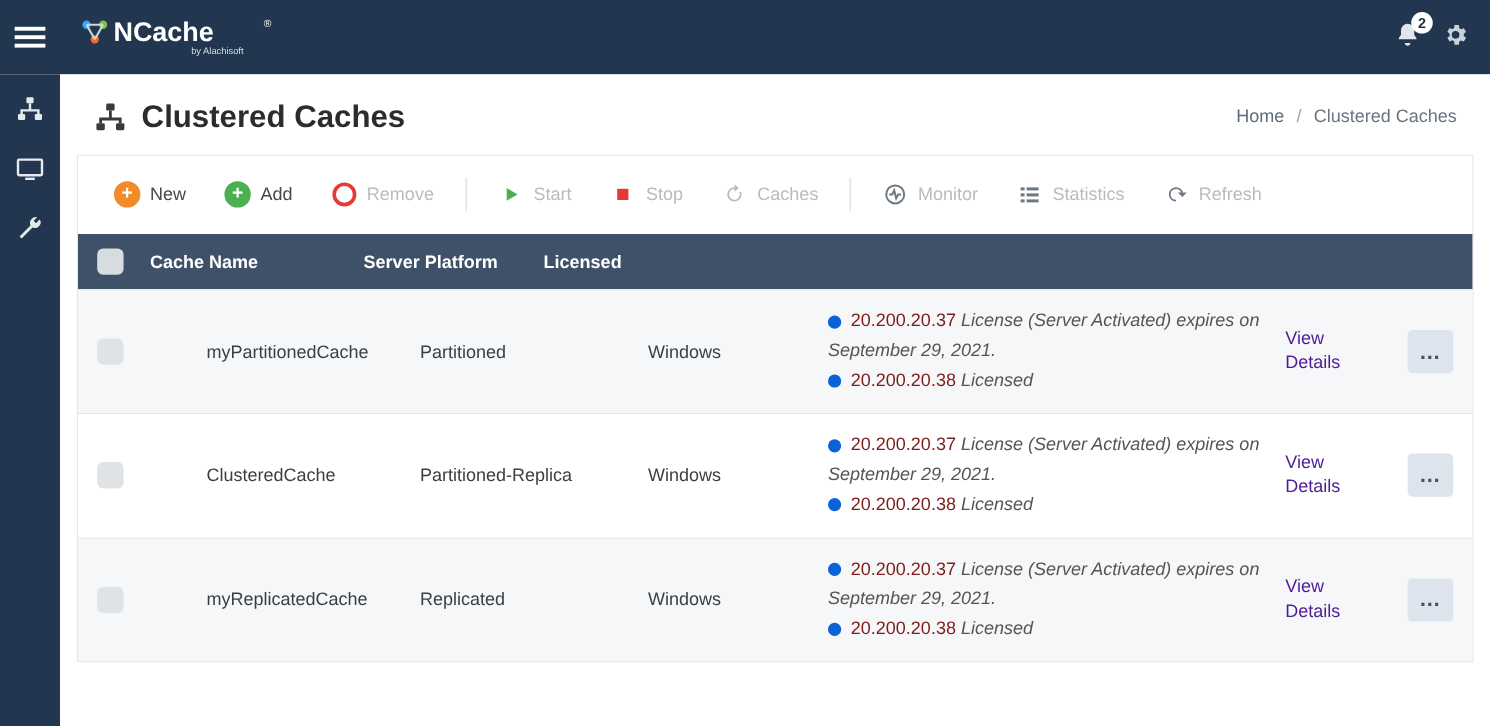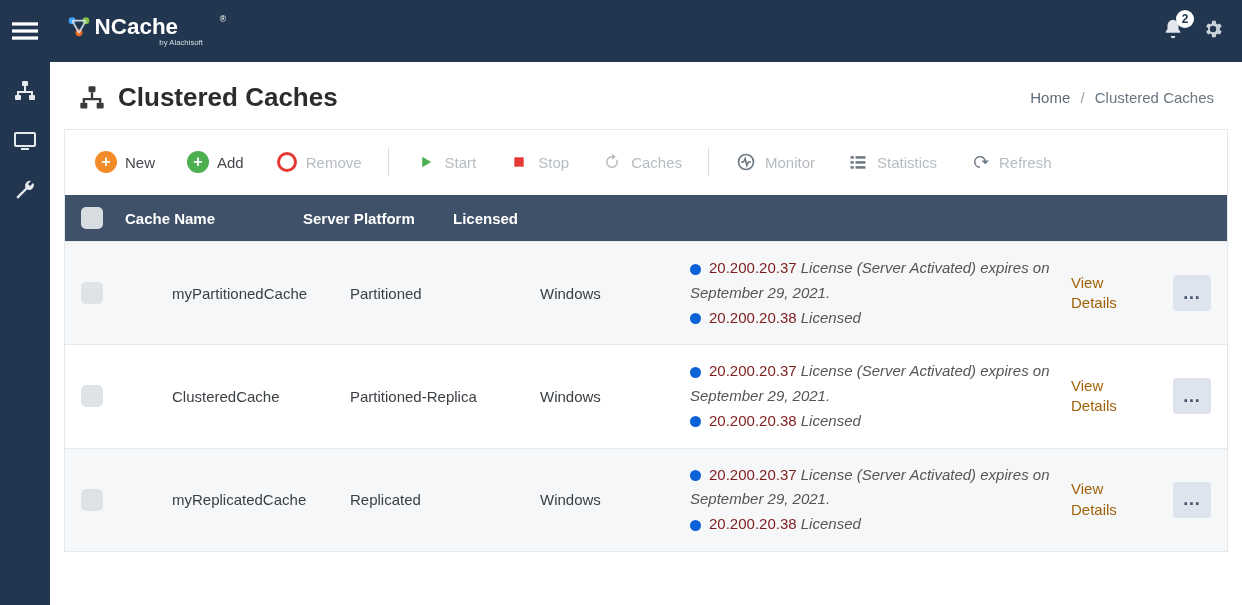--- a/index.html
+++ b/index.html
@@ -54,21 +54,21 @@
   .trow .cname { color:#3a3f44;margin-left:47px; }
 
   .chk { width:22px; height:22px; border-radius:5px; background:#e0e3e6; display:inline-block; cursor:pointer; }
   .thead .chk { background:#d7dce1; }
 
   .servers { line-height:1.65; }
   .dot { display:inline-block; width:11px; height:11px; background:#0b62d6; border-radius:50%; margin-right:8px; vertical-align:middle; }
   .lic { font-style:italic; color:#555; font-size:15px;}
   .ip { color:#7f1d1d; }
 
-  .viewlink { color:#a16207; cursor:pointer; line-height:1.35; }
+  .viewlink { color:#4c1d95; cursor:pointer; line-height:1.35; }
   .menu-btn { width:38px; height:36px; background:#dde4ee; border-radius:4px; display:flex; align-items:center; justify-content:center; cursor:pointer; font-size:18px; color:#415168; font-weight:700; letter-spacing:1px; }
 
   
   .circ { width:22px; height:22px; border-radius:50%; display:flex; align-items:center; justify-content:center; color:#fff; font-weight:700; font-size:16px; }
   .c-orange{ background:#f28c28; }
   .c-green { background:#4caf50; }
   .c-red   { background:#fff; border:3px solid #e53935; width:20px; height:20px; }
 
   
   .svg-grey { fill:#b7bcc1; }

